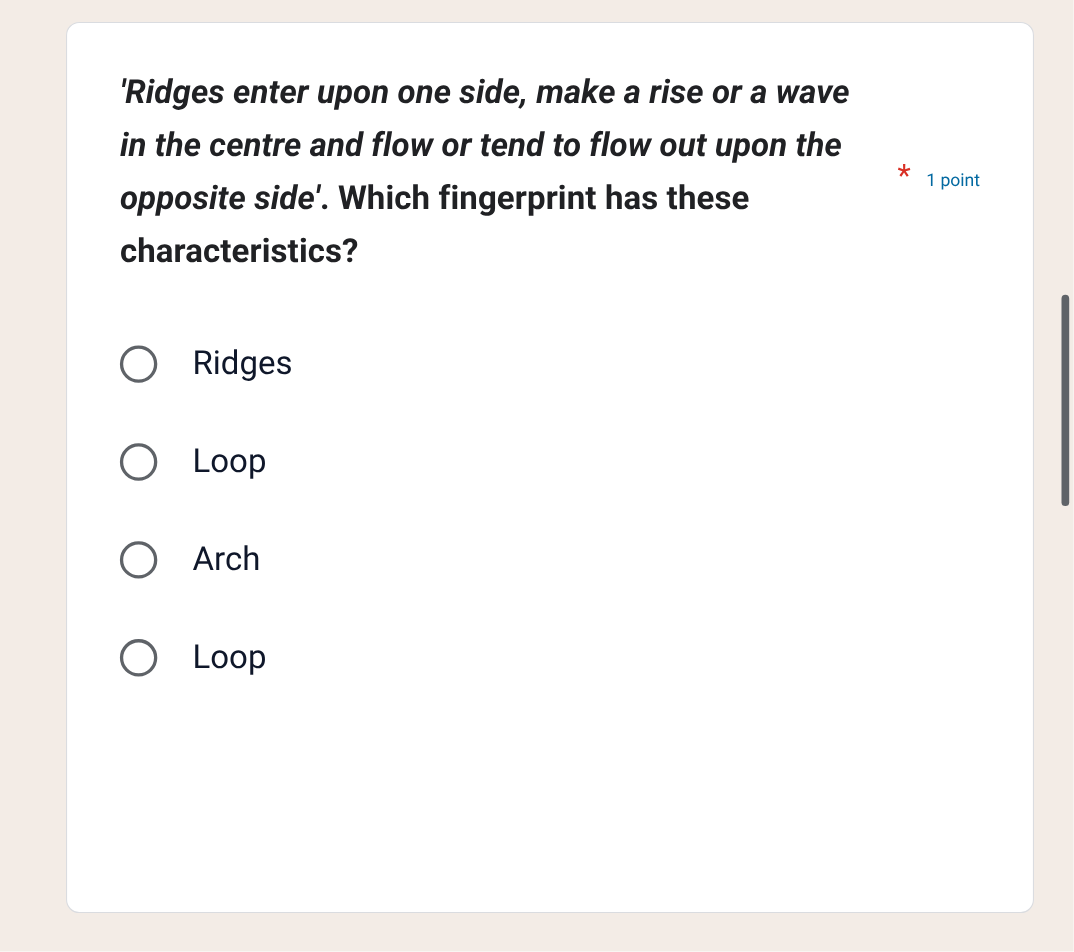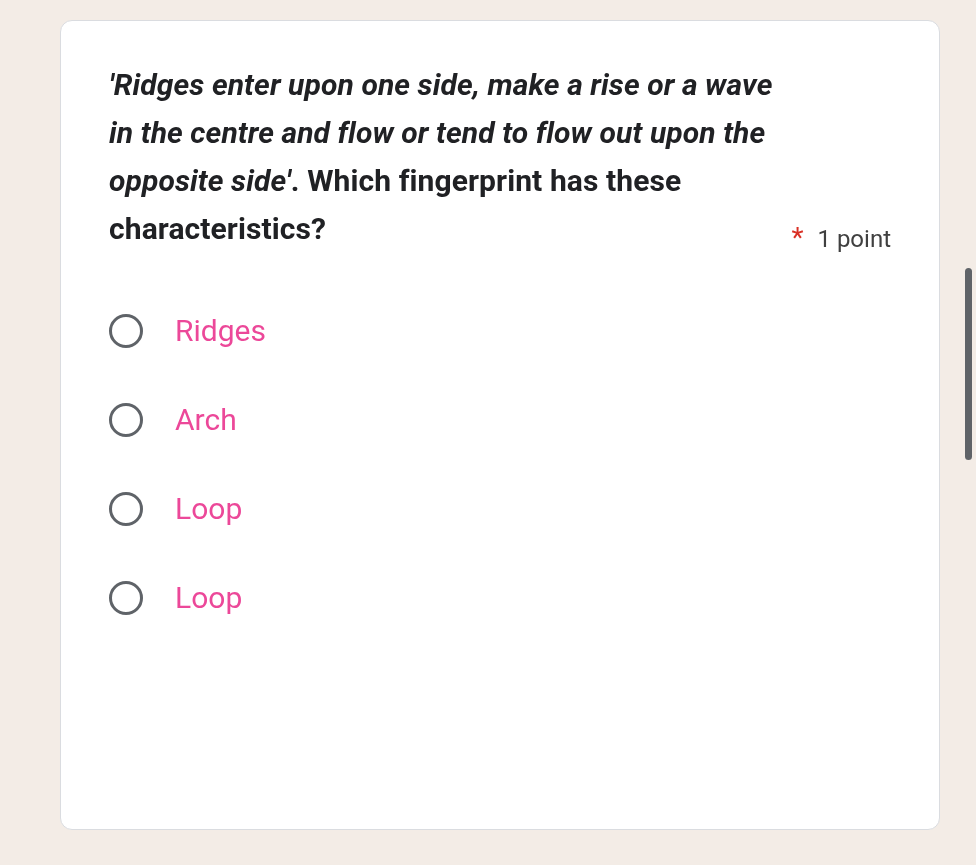--- a/index.html
+++ b/index.html
@@ -18,21 +18,21 @@
     .card {
       background-color: #ffffff;
       border: 1px solid #dadce0;
       border-radius: 12px;
       margin: 20px 36px 20px 60px;
       padding: 40px 48px 50px 48px;
       min-height: 810px;
     }
     .question-header {
       display: flex;
-      align-items: flex-end;
+      align-items: center;
       gap: 12px;
       margin-bottom: 60px;
     }
     .question-text {
       flex: 1;
       font-size: 30px;
       font-weight: 700;
       line-height: 1.6;
       color: #202124;
       letter-spacing: 0.1px;
@@ -47,22 +47,22 @@
       flex-shrink: 0;
       padding-top: 6px;
     }
     .required-asterisk {
       color: #d93025;
       font-size: 28px;
       font-weight: 400;
       line-height: 1;
     }
     .points-text {
-      color: #404040;
-      font-size: 24px;
+      color: #0369a1;
+      font-size: 16px;
       font-weight: 400;
       white-space: nowrap;
     }
     .options-list {
       display: flex;
       flex-direction: column;
       gap: 54px;
     }
     .option-row {
       display: flex;
@@ -74,21 +74,21 @@
       width: 34px;
       height: 34px;
       border: 3px solid #5f6368;
       border-radius: 50%;
       flex-shrink: 0;
       background: transparent;
     }
     .option-label {
       font-size: 30px;
       font-weight: 400;
-      color: #ec4899;
+      color: #0f172a;
     }
     .scrollbar {
       position: absolute;
       right: 4px;
       top: 268px;
       width: 7px;
       height: 192px;
       background-color: #5f6368;
       border-radius: 4px;
     }
@@ -107,25 +107,25 @@
     </div>
   </div>
 
   <div class="options-list">
     <div class="option-row">
       <span class="radio-circle"></span>
       <span class="option-label">Ridges</span>
     </div>
     <div class="option-row">
       <span class="radio-circle"></span>
-      <span class="option-label">Arch</span>
+      <span class="option-label">Loop</span>
     </div>
     <div class="option-row">
       <span class="radio-circle"></span>
-      <span class="option-label">Loop</span>
+      <span class="option-label">Arch</span>
     </div>
     <div class="option-row">
       <span class="radio-circle"></span>
       <span class="option-label">Loop</span>
     </div>
   </div>
 </div>
 
 <div class="scrollbar"></div>
 

